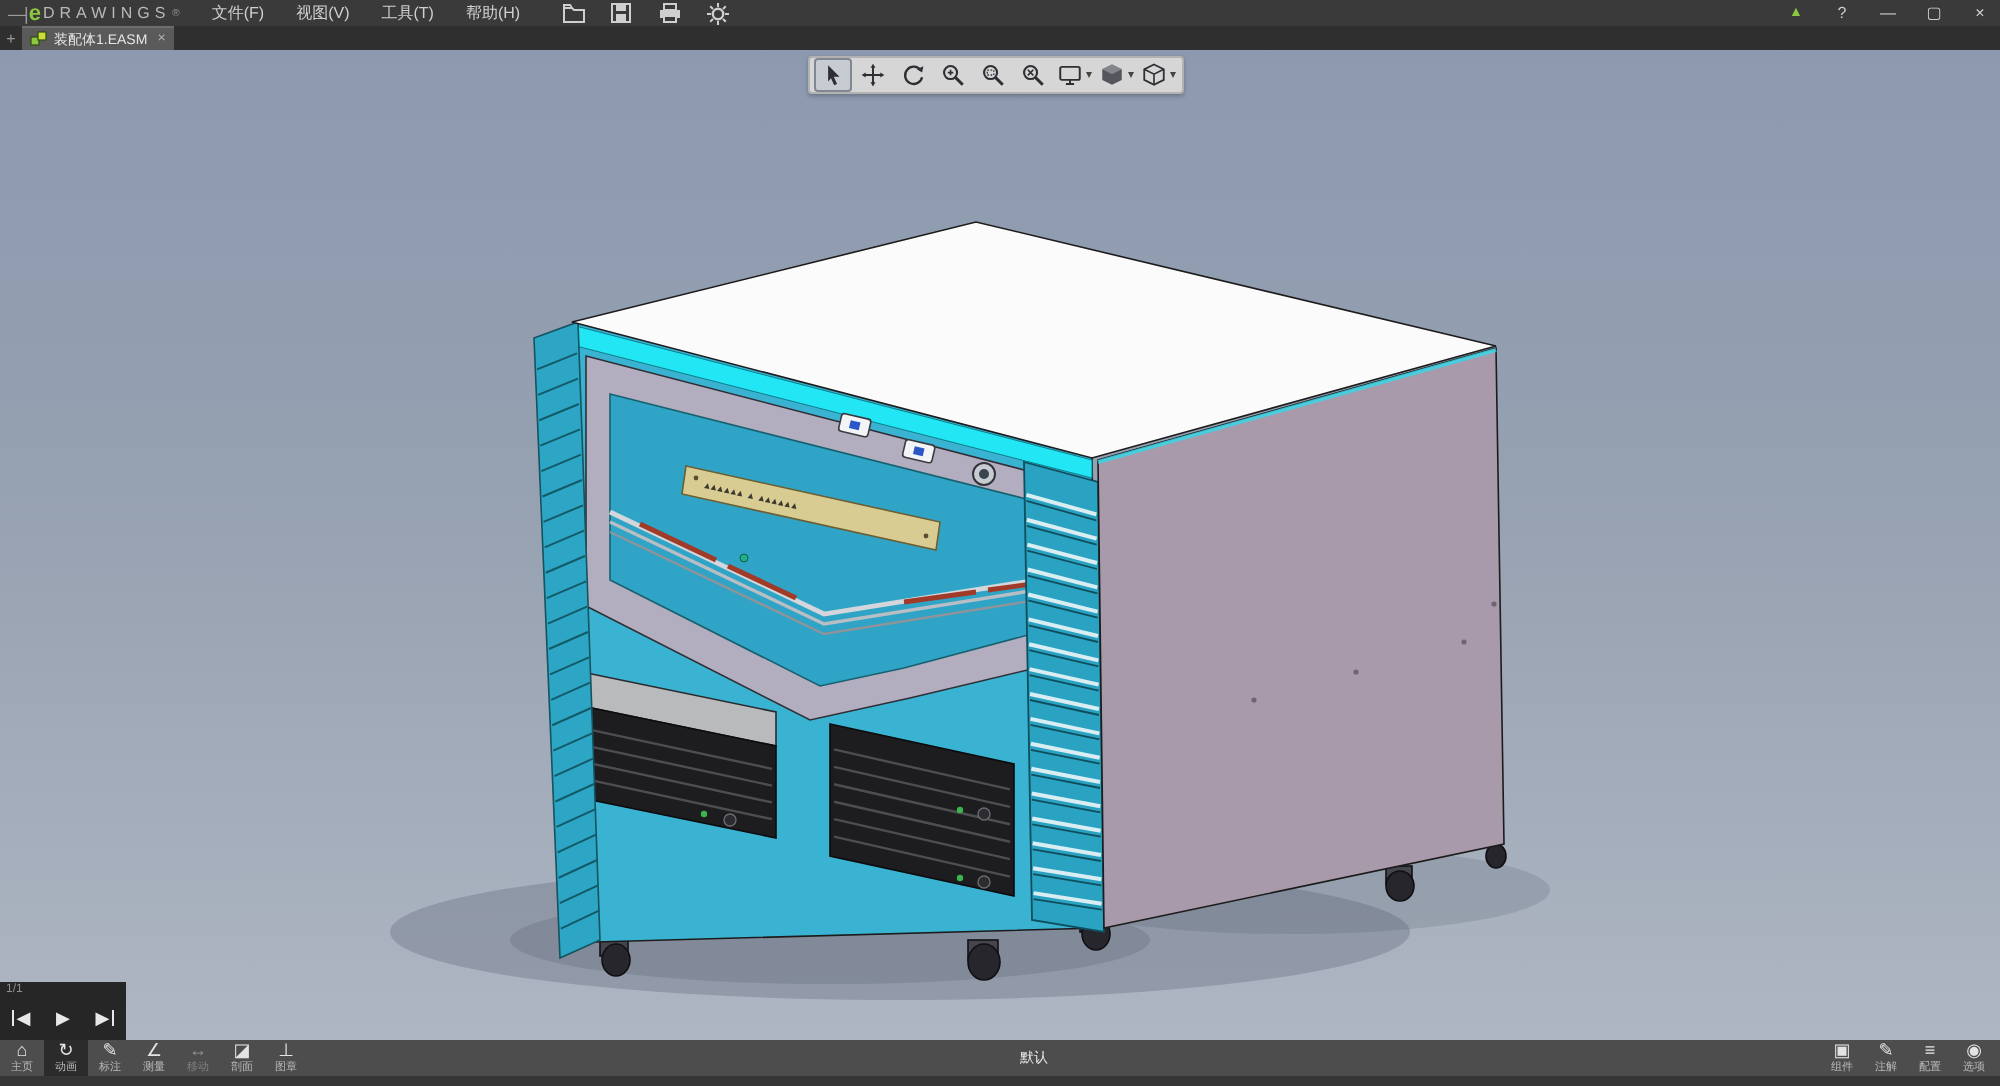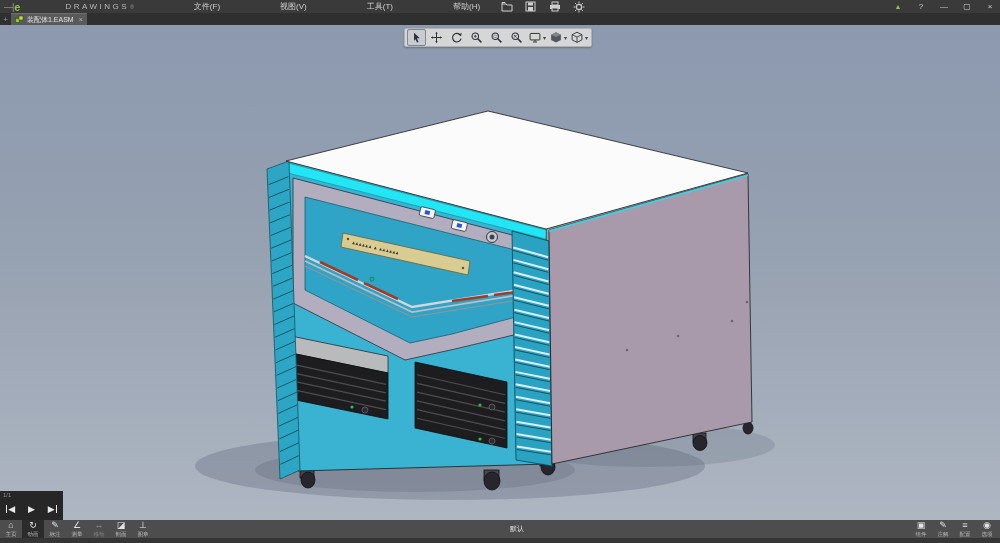--- a/index.html
+++ b/index.html
@@ -5,24 +5,24 @@
   html,body{margin:0;padding:0;background:#222;}
   .app{position:relative;width:1000px;height:543px;overflow:hidden;
        font-family:"Liberation Sans","DejaVu Sans",sans-serif;
        -webkit-font-smoothing:antialiased;user-select:none;}
   
   .titlebar{position:absolute;left:0;top:0;width:1000px;height:13px;background:#3a3a3a;
             display:flex;align-items:center;color:#c4c4c4;font-size:8px;}
   .logo{display:flex;align-items:center;margin-left:4px;white-space:nowrap;}
   .logo-dash{color:#9a9a9a;font-size:9px;letter-spacing:-1px;}
   .logo-e{color:#8dc63f;font-weight:bold;font-size:11px;margin:0 1px 0 1px;}
-  .logo-text{color:#b9b9b9;letter-spacing:2.5px;font-size:8px;margin-left:44px;}
+  .logo-text{color:#b9b9b9;letter-spacing:2.5px;font-size:8px;}
   .logo-reg{color:#9a9a9a;font-size:5px;vertical-align:top;margin-left:1px;}
   .menus{display:flex;margin-left:10px;gap:4px;}
-  .menu{padding:1px 6px;color:#cfcfcf;cursor:default;margin-left:44px;}
+  .menu{padding:1px 6px;color:#cfcfcf;cursor:default;}
   .qicons{display:flex;margin-left:14px;gap:11px;align-items:center;}
   .qicon{width:13px;height:12px;display:flex;align-items:center;justify-content:center;}
   .wincontrols{position:absolute;right:3px;top:0;height:13px;display:flex;align-items:center;gap:9px;}
   .wc{width:14px;text-align:center;color:#cfcfcf;font-size:8px;line-height:13px;}
   .wc-upgrade{color:#8dc63f;font-size:7px;}
   .wc-restore{font-size:8px;}
   
   .tabbar{position:absolute;left:0;top:13px;width:1000px;height:12px;background:#2f2f2f;
           display:flex;align-items:flex-end;color:#ddd;font-size:7px;}
   .newtab{width:9px;height:9px;margin:0 0 1px 1px;color:#9a9a9a;font-size:8px;line-height:9px;text-align:center;}

